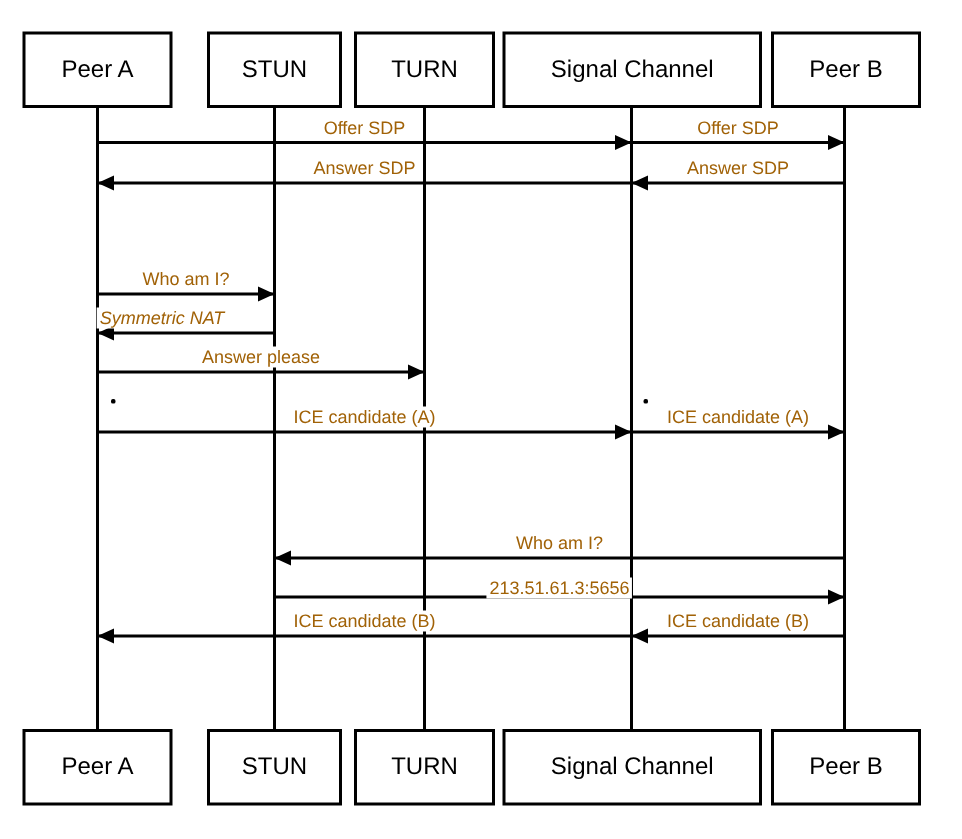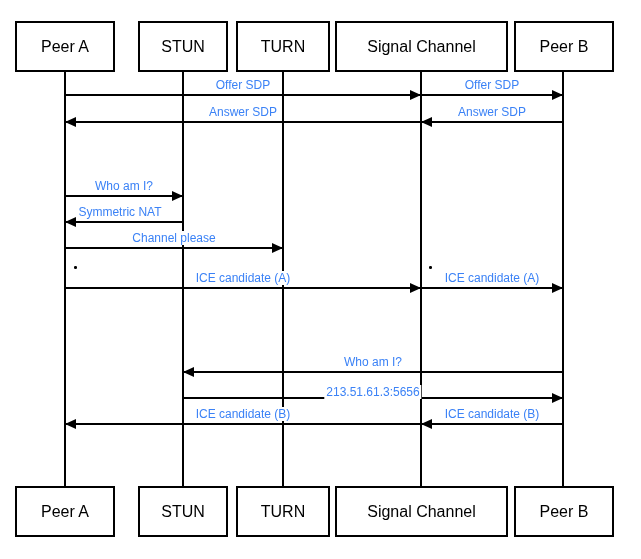--- a/index.html
+++ b/index.html
@@ -41,21 +41,21 @@
     border-top: 5.5px solid transparent;
     border-bottom: 5.5px solid transparent;
   }
   .arrowhead.right { border-left: 11px solid #000000; }
   .arrowhead.left  { border-right: 11px solid #000000; }
   .msg-label {
     position: absolute;
     transform: translateX(-50%);
     font-size: 12px;
     line-height: 14px;
-    color: #3b82f6;
+    color: #a16207;
     background: #ffffff;
     padding: 0 2px;
     white-space: nowrap;
   }
   .seq-dot {
     position: absolute;
     width: 2.5px;
     height: 2.5px;
     background: #000000;
     border-radius: 50%;
@@ -80,24 +80,24 @@
     <div class="arrowhead left" style="top: 116.5px; left: 65px;"></div>
     <div class="msg-label" style="left: 243px; top: 105px;">Answer SDP</div>
     <div class="msg-line" style="left: 421px; top: 121.25px; width: 142px;"></div>
     <div class="arrowhead left" style="top: 116.5px; left: 421px;"></div>
     <div class="msg-label" style="left: 492px; top: 105px;">Answer SDP</div>
     <div class="msg-line" style="left: 65px; top: 195.25px; width: 118px;"></div>
     <div class="arrowhead right" style="top: 190.5px; left: 172px;"></div>
     <div class="msg-label" style="left: 124px; top: 179px;">Who am I?</div>
     <div class="msg-line" style="left: 65px; top: 221.25px; width: 118px;"></div>
     <div class="arrowhead left" style="top: 216.5px; left: 65px;"></div>
-    <div class="msg-label" style="left: 120px; top: 205px;">Symmetric NAT</div>
+    <div class="msg-label" style="left: 108px; top: 205px; font-style: italic;">Symmetric NAT</div>
     <div class="msg-line" style="left: 65px; top: 247.25px; width: 218px;"></div>
     <div class="arrowhead right" style="top: 242.5px; left: 272px;"></div>
-    <div class="msg-label" style="left: 174px; top: 231px;">Channel please</div>
+    <div class="msg-label" style="left: 174px; top: 231px;">Answer please</div>
     <div class="msg-line" style="left: 65px; top: 287.25px; width: 356px;"></div>
     <div class="arrowhead right" style="top: 282.5px; left: 410px;"></div>
     <div class="msg-label" style="left: 243px; top: 271px;">ICE candidate (A)</div>
     <div class="msg-line" style="left: 421px; top: 287.25px; width: 142px;"></div>
     <div class="arrowhead right" style="top: 282.5px; left: 552px;"></div>
     <div class="msg-label" style="left: 492px; top: 271px;">ICE candidate (A)</div>
     <div class="msg-line" style="left: 183px; top: 371.25px; width: 380px;"></div>
     <div class="arrowhead left" style="top: 366.5px; left: 183px;"></div>
     <div class="msg-label" style="left: 373px; top: 355px;">Who am I?</div>
     <div class="msg-line" style="left: 183px; top: 397.25px; width: 380px;"></div>

